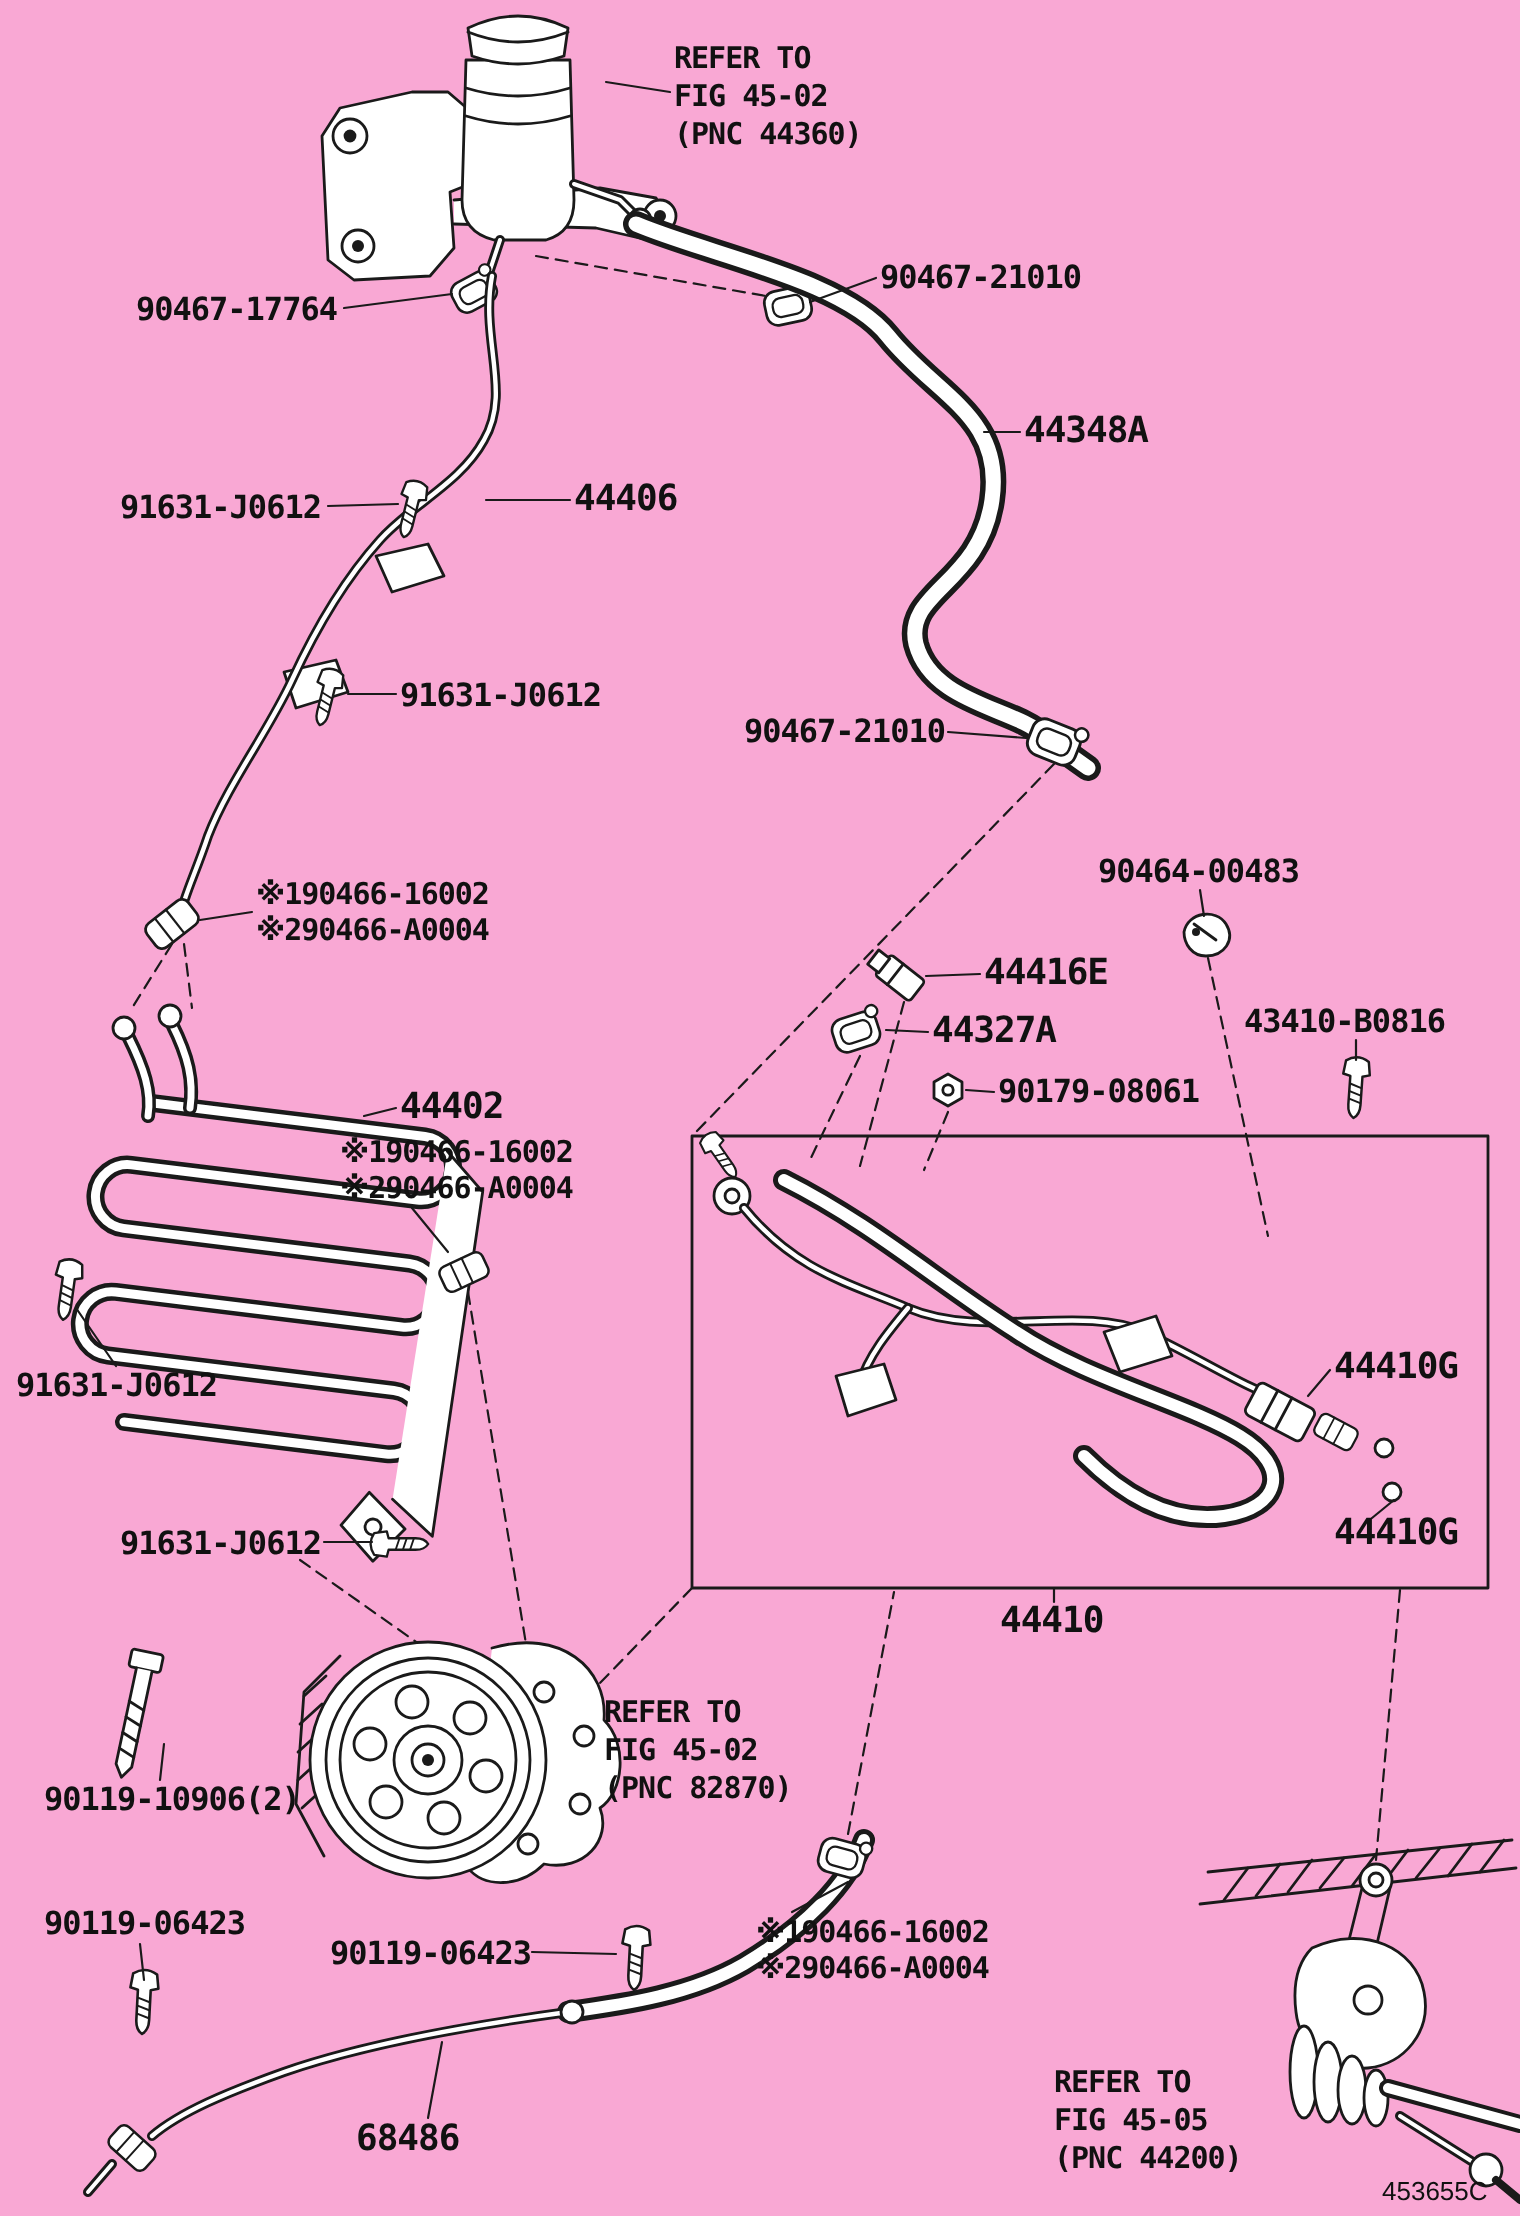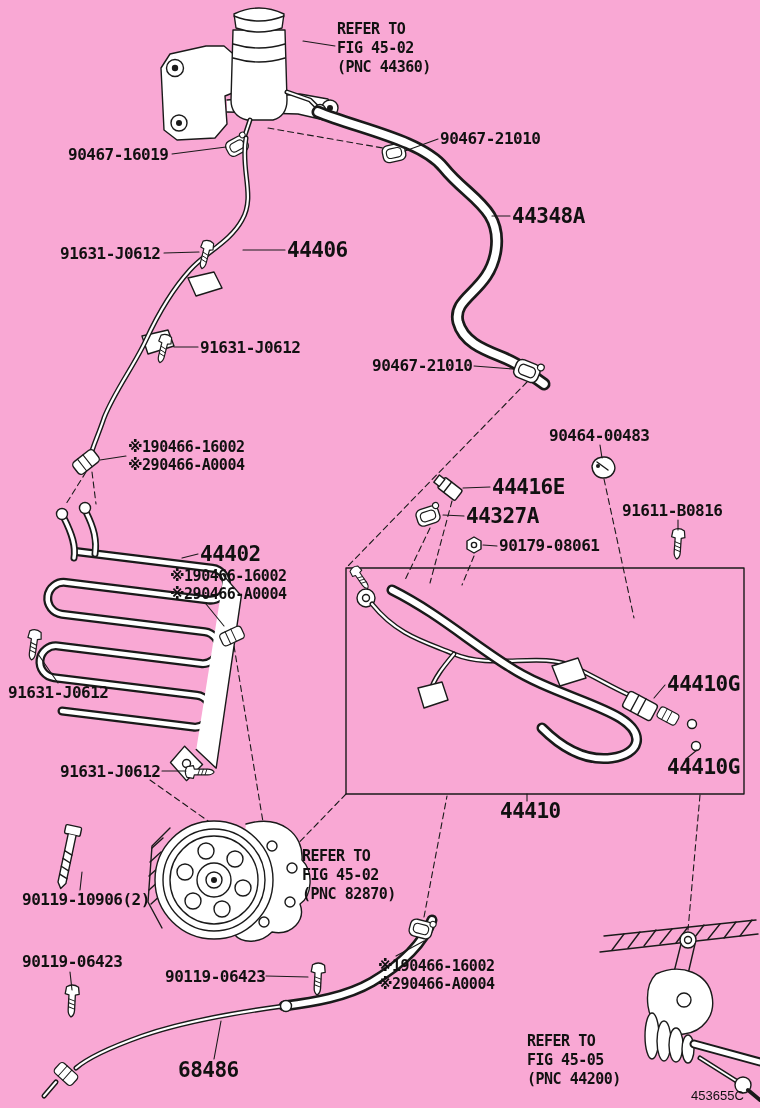--- a/index.html
+++ b/index.html
@@ -1,20 +1,20 @@
 <!DOCTYPE html>
 <html><head>
 <meta charset="utf-8">
 <style>
   html,body{margin:0;padding:0;background:#fff;}
   .stage{position:relative;width:760px;height:1108px;background:#f9a8d4;overflow:hidden;
          font-family:"DejaVu Sans Mono","DejaVu Sans",monospace;color:#111;}
   .art{position:absolute;left:0;top:0;width:760px;height:1112px;}
   .lbl{position:absolute;font-weight:bold;font-size:16px;line-height:18px;white-space:nowrap;letter-spacing:-0.5px;}
-  .lbl-lg{font-size:21px;}
+  .lbl-lg{font-size:18px;}
   .lbl-note{font-size:15px;line-height:18px;}
   .lbl-ref{font-size:15px;line-height:19px;}
   .lbl-foot{font-size:14px;line-height:18px;}
   .lbl-code{font-family:"Liberation Sans",sans-serif;font-weight:normal;font-size:13px;letter-spacing:0;}
 </style>
 </head>
 <body>
 
 <div class="stage">
 
@@ -267,35 +267,35 @@
   </g>
 </svg>
 
 <div class="lbl lbl-ref" style="left:337px;top:20px">
   <div>REFER TO</div>
   <div>FIG 45-02</div>
   <div>(PNC 44360)</div>
 </div>
 
 <div class="lbl" style="left:440px;top:130px">90467-21010</div>
-<div class="lbl" style="left:68px;top:146px">90467-16019</div>
+<div class="lbl" style="left:68px;top:146px">90467-17764</div>
 <div class="lbl lbl-lg" style="left:512px;top:207px">44348A</div>
 <div class="lbl" style="left:60px;top:245px">91631-J0612</div>
 <div class="lbl lbl-lg" style="left:287px;top:241px">44406</div>
 <div class="lbl" style="left:200px;top:339px">91631-J0612</div>
 <div class="lbl" style="left:372px;top:357px">90467-21010</div>
 
 <div class="lbl lbl-note" style="left:128px;top:438px">
   <div>※190466-16002</div>
   <div>※290466-A0004</div>
 </div>
 
 <div class="lbl" style="left:549px;top:427px">90464-00483</div>
 <div class="lbl lbl-lg" style="left:492px;top:478px">44416E</div>
-<div class="lbl" style="left:622px;top:502px">91611-B0816</div>
+<div class="lbl" style="left:622px;top:502px">43410-B0816</div>
 <div class="lbl lbl-lg" style="left:466px;top:507px">44327A</div>
 <div class="lbl" style="left:499px;top:537px">90179-08061</div>
 <div class="lbl lbl-lg" style="left:200px;top:545px">44402</div>
 
 <div class="lbl lbl-note" style="left:170px;top:567px">
   <div>※190466-16002</div>
   <div>※290466-A0004</div>
 </div>
 
 <div class="lbl" style="left:8px;top:684px">91631-J0612</div>

